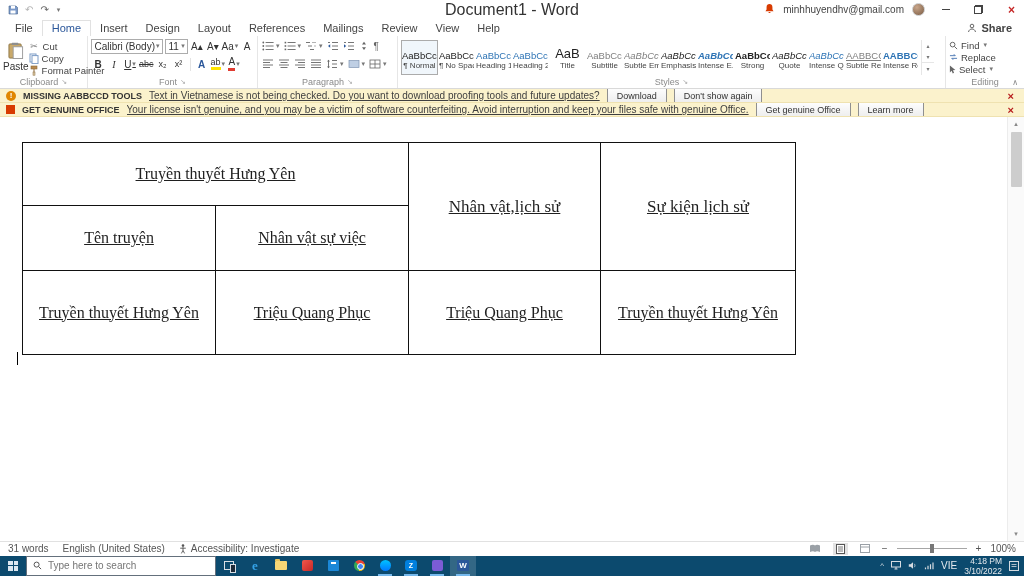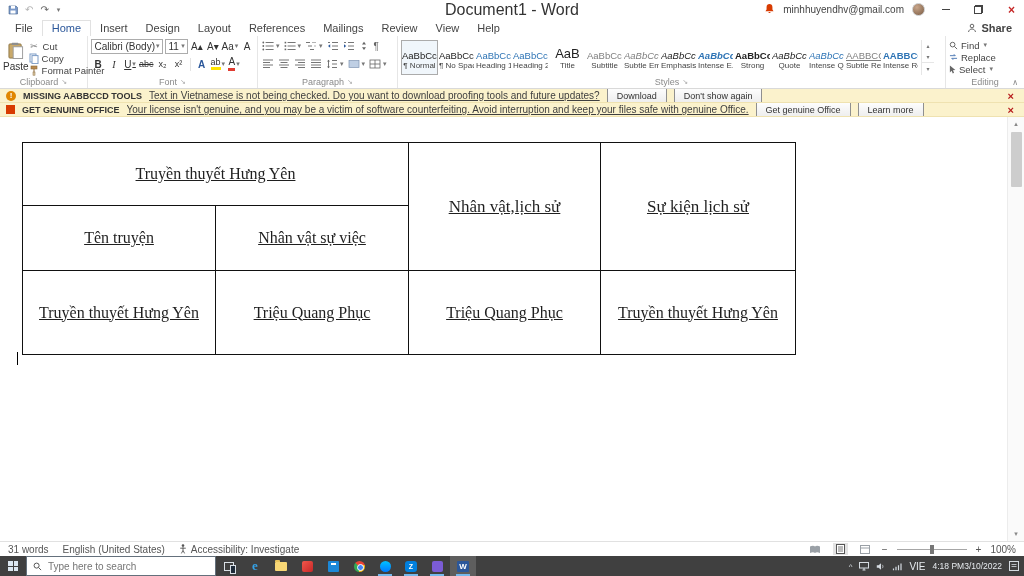--- a/index.html
+++ b/index.html
@@ -109,21 +109,21 @@
   .statusbar { flex:0 0 15px; border-top:1px solid #E1E1E1; background:#fff; display:flex; align-items:center; font-size:10px; color:#555; padding:0 8px; gap:14px; }
   .sb-item { display:flex; align-items:center; gap:4px; white-space:nowrap; }
   .sb-right { margin-left:auto; display:flex; align-items:center; gap:9px; }
   .viewbtn { display:flex; align-items:center; justify-content:center; padding:1px 3px; }
   .viewbtn.activeview { background:#E3E3E3; }
   .ztrack { width:70px; height:1px; background:#A6A6A6; position:relative; }
   .zthumb { position:absolute; left:33px; top:-4px; width:4px; height:9px; background:#777; }
   .zbtn { font-size:10px; color:#555; }
 
   
-  .taskbar { flex:0 0 20px; background:#404040; display:flex; align-items:stretch; color:#E6EAEE;justify-content:center; }
+  .taskbar { flex:0 0 20px; background:#0c4a6e; display:flex; align-items:stretch; color:#E6EAEE;justify-content:center; }
   .start { width:26px; display:flex; align-items:center; justify-content:center; }
   .winlogo { width:10px; height:10px; display:grid; grid-template-columns:1fr 1fr; grid-template-rows:1fr 1fr; gap:1px; }
   .winlogo span { background:#DCE7F0; }
   .tsearch { width:190px; background:#fff; border:1px solid #64707C; display:flex; align-items:center; gap:6px; padding:0 6px; }
   .tsearch input { border:none; outline:none; font-size:10px; color:#5F5F5F; width:150px; font-family:"Liberation Sans",sans-serif; background:transparent; }
   .ticon { width:26px; display:flex; align-items:center; justify-content:center; position:relative; }
   .ticon.open::after { content:""; position:absolute; bottom:0; left:6px; right:6px; height:2px; background:#76B9ED; }
   .ticon.activeapp { background:rgba(255,255,255,0.16); }
   .tv-glyph { width:10px; height:9px; border:1px solid #D9DFE5; position:relative; }
   .tv-glyph::after { content:""; position:absolute; right:-3px; top:2px; width:4px; height:7px; background:#1E2A38; border:1px solid #D9DFE5; }
@@ -135,21 +135,21 @@
   .storeapp i { width:5px; height:2px; background:#fff; margin-top:2px; }
   .chrome { width:11px; height:11px; border-radius:50%; background:conic-gradient(from -50deg,#EA4335 0 33%,#FBBC05 33% 66%,#34A853 66% 100%); position:relative; }
   .chrome::after { content:""; position:absolute; left:3px; top:3px; width:5px; height:5px; border-radius:50%; background:#4285F4; border:1px solid #fff; }
   .chatapp { width:11px; height:11px; border-radius:50%; background:linear-gradient(180deg,#00C3FF,#0078FF); }
   .zaloapp { width:12px; height:11px; border-radius:3px; background:#0180DE; color:#fff; font-size:7px; font-weight:bold; display:flex; align-items:center; justify-content:center; }
   .purpleapp { width:11px; height:11px; border-radius:2px; background:#7B5CD6; }
   .wordapp { width:12px; height:11px; background:#2B579A; color:#fff; font-size:8px; font-weight:bold; display:flex; align-items:center; justify-content:center; border-radius:1px; }
   .tray { margin-left:auto; display:flex; align-items:center; gap:7px; padding:0 5px; font-size:9px; }
   .tray-caret { font-size:8px; color:#D9DFE5; }
   .lang { font-size:10px; color:#E6EAEE; }
-  .clock { display:flex; flex-direction:row; align-items:flex-end; justify-content:center; font-size:8.5px; line-height:1.2; }
+  .clock { display:flex; flex-direction:column; align-items:flex-end; justify-content:center; font-size:8.5px; line-height:1.2; }
   .tray-ic { display:flex; align-items:center; }
 </style>
 </head>
 <body>
 
 <div class="window">
 
   <div class="titlebar">
     <div class="qat">
       <span class="qbtn">

